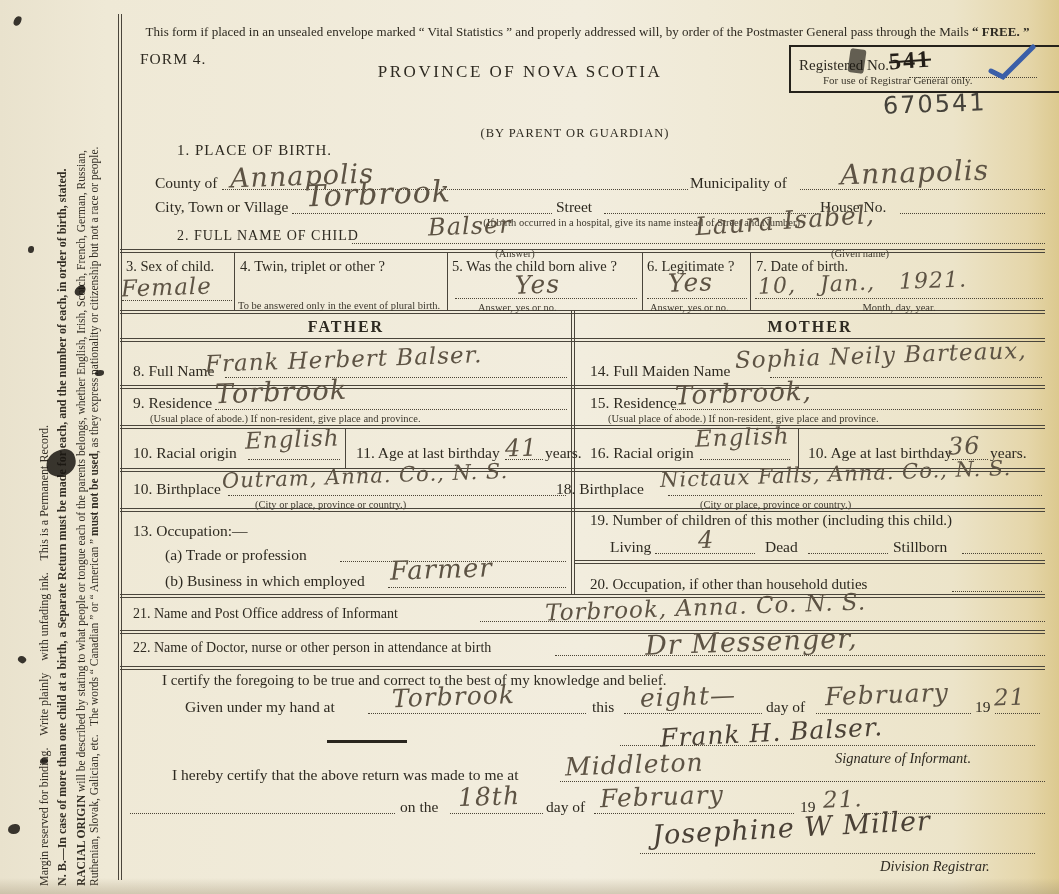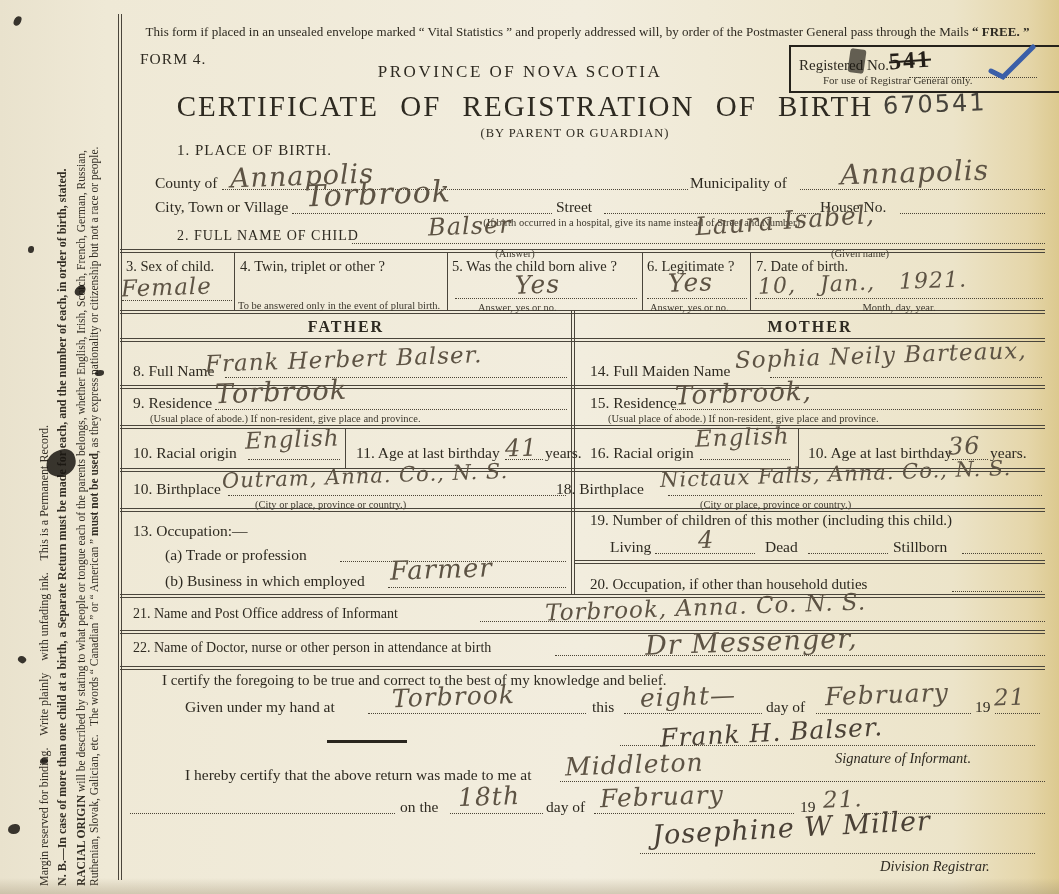--- a/index.html
+++ b/index.html
@@ -60,21 +60,20 @@
     <span class="dline" style="left:118px;top:30px;width:128px;"></span>
     <span class="abs" style="left:98px;top:0px;font-size:24px;font-weight:bold;color:#241f18;transform:rotate(-4deg);text-decoration:line-through;letter-spacing:2px;">541</span>
     <span class="speck" style="left:58px;top:2px;width:16px;height:24px;opacity:.65;border-radius:3px;transform:rotate(8deg);"></span>
     <span class="sm" style="left:32px;top:27px;font-size:11px;">For use of Registrar General only.</span>
     <svg class="abs" style="left:192px;top:-8px;" width="58" height="44" viewBox="0 0 58 44">
       <path d="M8 32 L20 38 L50 8" stroke="#3b5fa8" stroke-width="5" fill="none" stroke-linecap="round"></path>
     </svg>
   </div>
 
   <div class="lbl ctr" style="left:130px;top:62px;width:780px;font-size:17px;letter-spacing:2.5px;">PROVINCE OF NOVA SCOTIA</div>
-  <div class="title ctr" style="left:130px;top:90px;width:790px;">CERTIFICATE OF REGISTRATION OF BIRTH</div>
   <div class="hw" style="left:883px;top:90px;font-size:24px;font-style:normal;font-family:'DejaVu Sans',sans-serif;color:#45423a;letter-spacing:2px;">670541</div>
   <div class="lbl ctr" style="left:130px;top:126px;width:890px;font-size:12.5px;letter-spacing:1px;">(BY PARENT OR GUARDIAN)</div>
 
   <div class="lbl cap" style="left:133px;top:142px;font-size:15px;">1. PLACE OF BIRTH.</div>
   <span class="lbl" style="left:155px;top:174px;">County of</span>
   <span class="dline" style="left:222px;top:189px;width:466px;"></span>
   <span class="hw" style="left:230px;top:160px;font-size:27px;">Annapolis</span>
   <span class="lbl" style="left:690px;top:174px;">Municipality of</span>
   <span class="dline" style="left:800px;top:189px;width:245px;"></span>
   <span class="hw" style="left:840px;top:156px;font-size:28px;">Annapolis</span>
@@ -218,21 +217,21 @@
   <span class="hw" style="left:825px;top:680px;font-size:25px;">February</span>
   <span class="lbl" style="left:975px;top:698px;">19</span>
   <span class="dline" style="left:995px;top:713px;width:45px;"></span>
   <span class="hw" style="left:994px;top:684px;font-size:23px;">21</span>
 
   <div class="thickline" style="left:327px;top:740px;width:80px;"></div>
   <span class="dline" style="left:620px;top:745px;width:415px;"></span>
   <span class="hw hw-dark" style="left:660px;top:718px;font-size:25px;">Frank H. Balser.</span>
   <span class="sig-note" style="left:835px;top:750px;">Signature of Informant.</span>
 
-  <span class="lbl" style="left:185px;top:766px;">I hereby certify that the above return was made to me at</span>
+  <span class="lbl" style="left:172px;top:766px;">I hereby certify that the above return was made to me at</span>
   <span class="dline" style="left:560px;top:781px;width:485px;"></span>
   <span class="hw" style="left:565px;top:750px;font-size:25px;">Middleton</span>
 
   <span class="dline" style="left:130px;top:813px;width:265px;"></span>
   <span class="lbl" style="left:400px;top:798px;">on the</span>
   <span class="dline" style="left:450px;top:813px;width:93px;"></span>
   <span class="hw" style="left:458px;top:782px;font-size:25px;">18th</span>
   <span class="lbl" style="left:546px;top:798px;">day of</span>
   <span class="dline" style="left:594px;top:813px;width:200px;"></span>
   <span class="hw" style="left:600px;top:782px;font-size:25px;">February</span>

